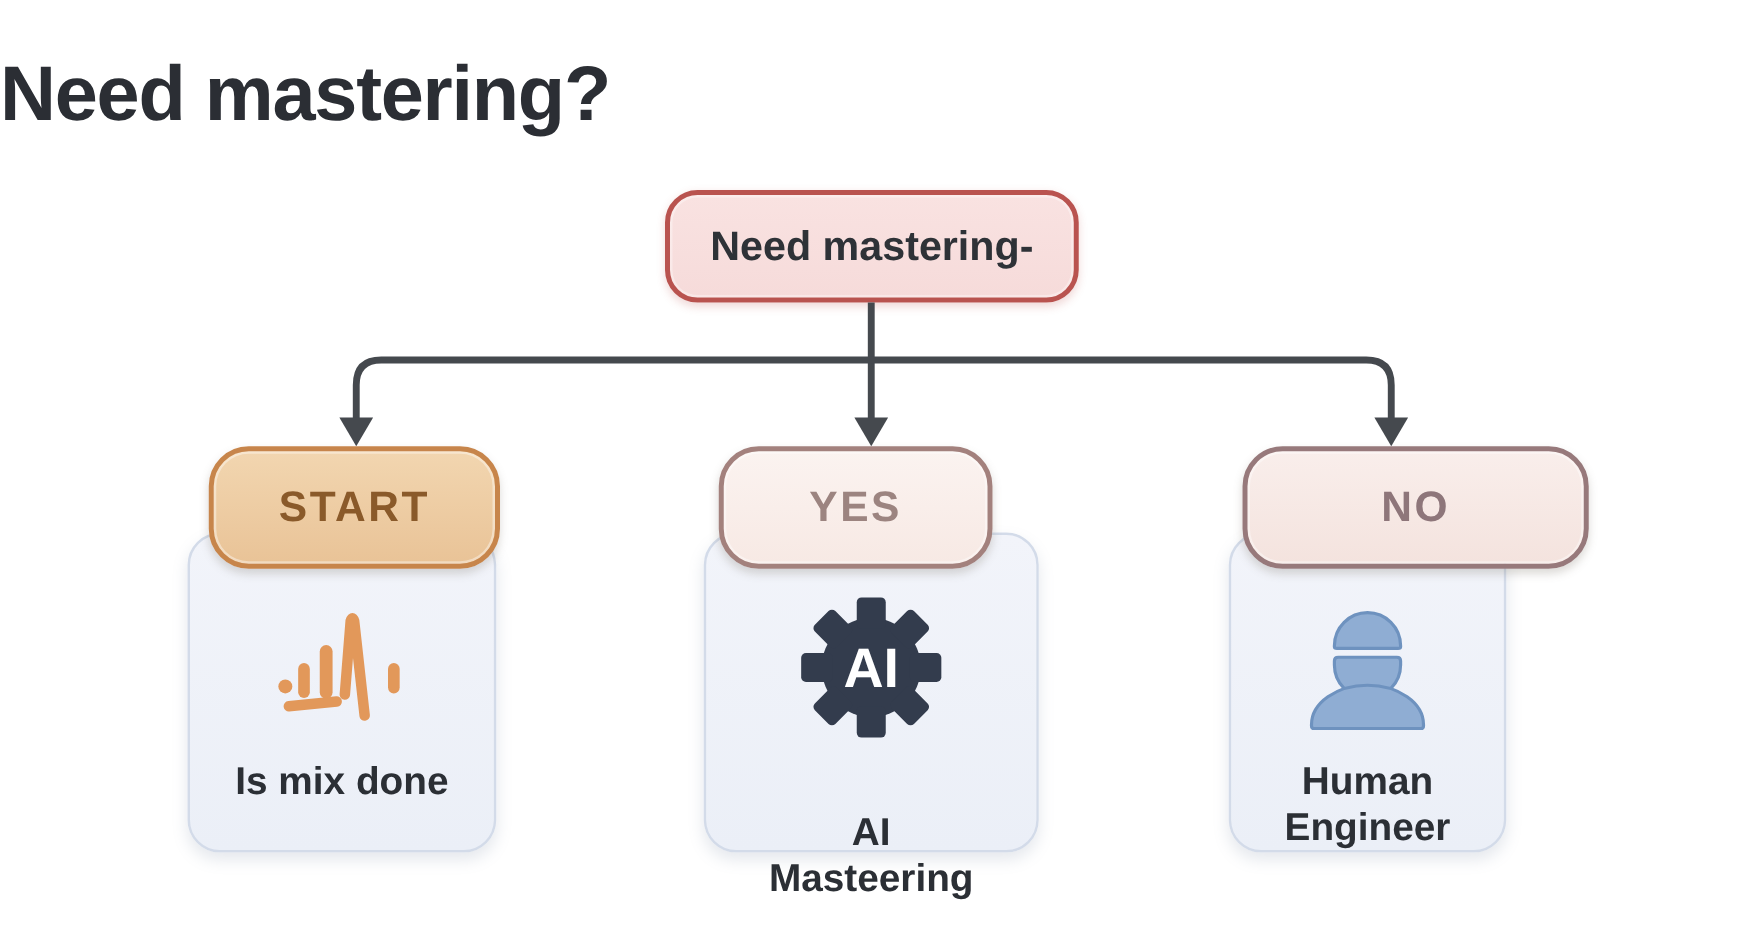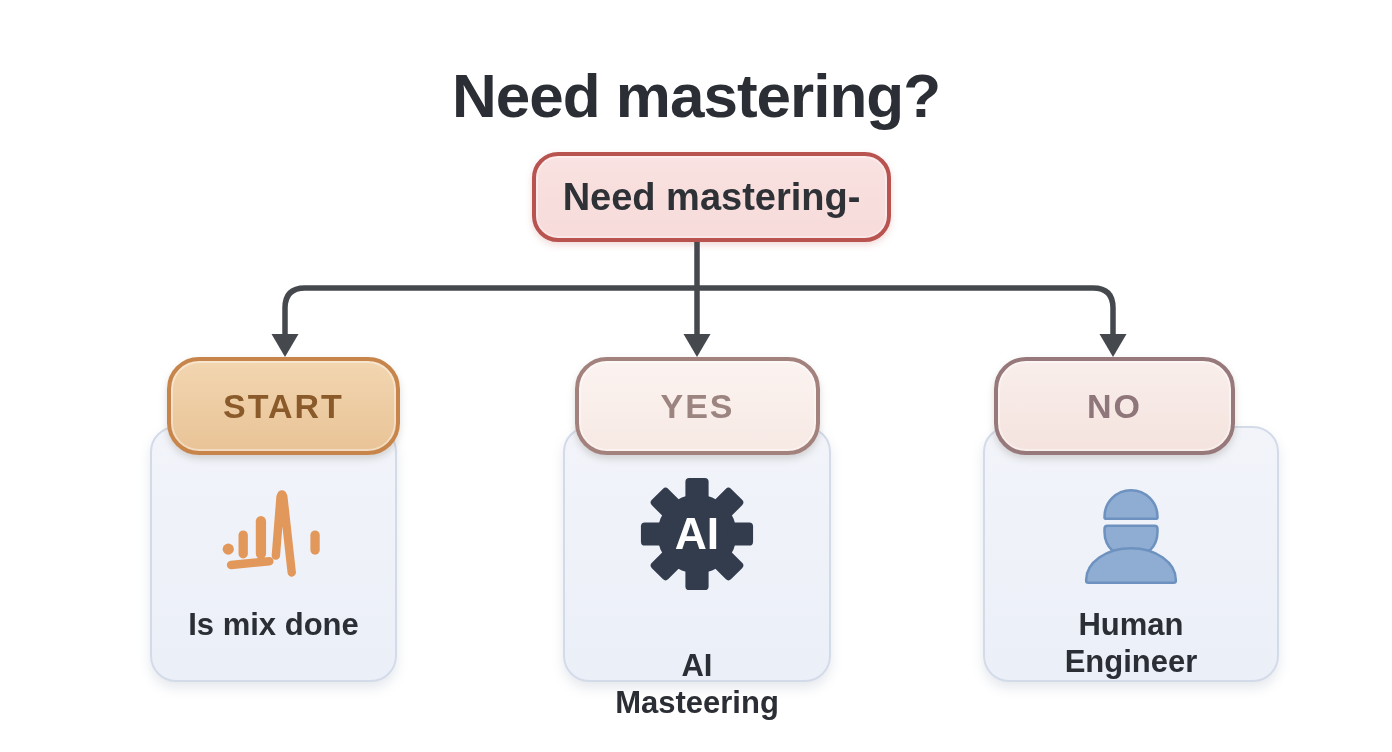--- a/index.html
+++ b/index.html
@@ -1,48 +1,48 @@
 <!DOCTYPE html>
 <html><head>
 <meta charset="utf-8">
 <style>
   html,body{margin:0;padding:0;background:#ffffff;}
   body{font-family:"Liberation Sans","DejaVu Sans",sans-serif;}
   .canvas{position:relative;width:1392px;height:752px;background:#ffffff;overflow:hidden;}
 
-  .title{position:absolute;left:0;top:60px;width:100%;text-align:center;
+  .title{position:absolute;left:0;top:40px;width:100%;
     font-size:62px;font-weight:700;color:#2b2e34;letter-spacing:-1px;}
 
-  .root-node{position:absolute;left:532px;top:152px;width:359px;height:90px;
+  .root-node{position:absolute;left:532px;top:152px;width:331px;height:90px;
     box-sizing:border-box;background:linear-gradient(180deg,#f9e2e1 0%,#f6dbda 100%);
     border:4.5px solid #b9534f;border-radius:26px;
     display:flex;align-items:center;justify-content:center;
-    font-size:38px;font-weight:700;color:#2e3237;
+    font-size:33px;font-weight:700;color:#2e3237;
     box-shadow:0 3px 7px rgba(185,83,79,.22), inset 0 0 0 2px rgba(255,255,255,.35);}
 
   .connector{position:absolute;left:0;top:0;width:1392px;height:752px;pointer-events:none;}
 
   .card{position:absolute;top:426px;height:256px;box-sizing:border-box;
     background:linear-gradient(180deg,#f2f4fa 0%,#ebeff7 100%);
     border:2px solid #d3dbe9;border-radius:26px;
     box-shadow:0 6px 12px rgba(110,125,155,.18);
     display:flex;flex-direction:column;align-items:center;}
   .card-start{left:150px;width:247px;}
   .card-yes{left:563px;width:268px;gap:47px;}
-  .card-no{left:983px;width:296px;}
+  .card-no{left:983px;width:222px;}
 
   .badge{position:absolute;top:357px;height:98px;box-sizing:border-box;border-radius:32px;
     display:flex;align-items:center;justify-content:center;
     font-size:34px;font-weight:700;letter-spacing:2px;
     box-shadow:0 4px 7px rgba(120,110,100,.25), inset 0 0 0 2px rgba(255,255,255,.4);}
   .badge-start{left:167px;width:233px;background:linear-gradient(180deg,#f2d6b0 0%,#e9c397 100%);
     border:4.5px solid #c7854b;color:#8a5a2a;}
-  .badge-yes{left:575px;width:245px;background:linear-gradient(180deg,#fbf3f0 0%,#f7e9e4 100%);
+  .badge-yes{left:575px;width:219px;background:linear-gradient(180deg,#fbf3f0 0%,#f7e9e4 100%);
     border:4.5px solid #a3817d;color:#9c8480;}
-  .badge-no{left:994px;width:241px;background:linear-gradient(180deg,#f9eeeb 0%,#f4e3de 100%);
+  .badge-no{left:994px;width:277px;background:linear-gradient(180deg,#f9eeeb 0%,#f4e3de 100%);
     border:4.5px solid #97797b;color:#8e767a;}
 
   .icon-box{margin-top:48px;height:122px;display:flex;align-items:center;justify-content:center;}
   .caption{margin-top:8px;text-align:center;font-size:31px;font-weight:700;
     color:#2b2f35;line-height:1.2;}
 </style>
 </head>
 <body>
 
 <div class="canvas">

